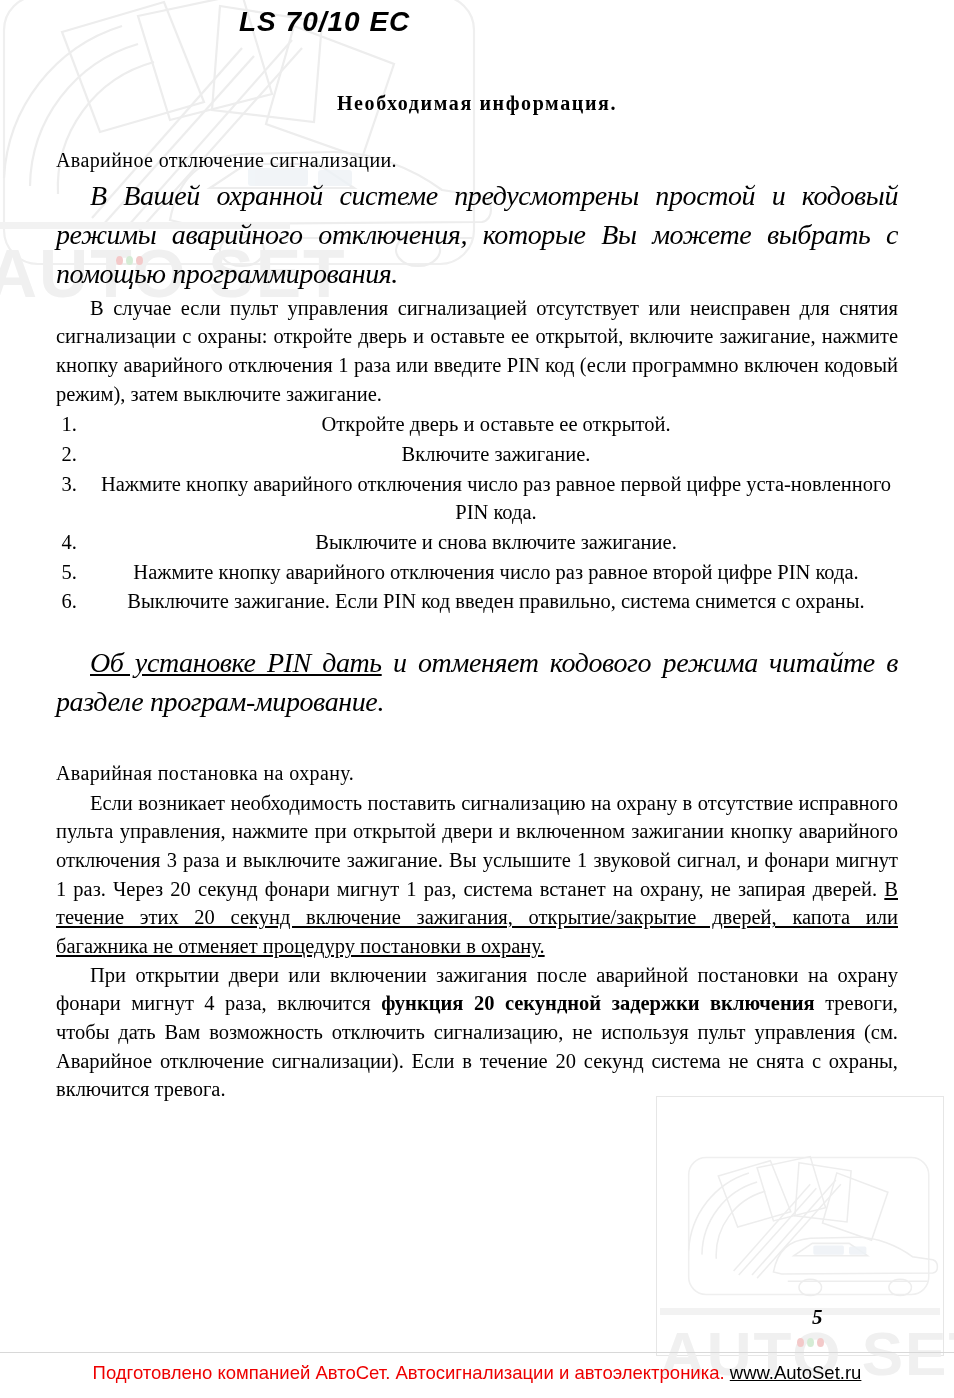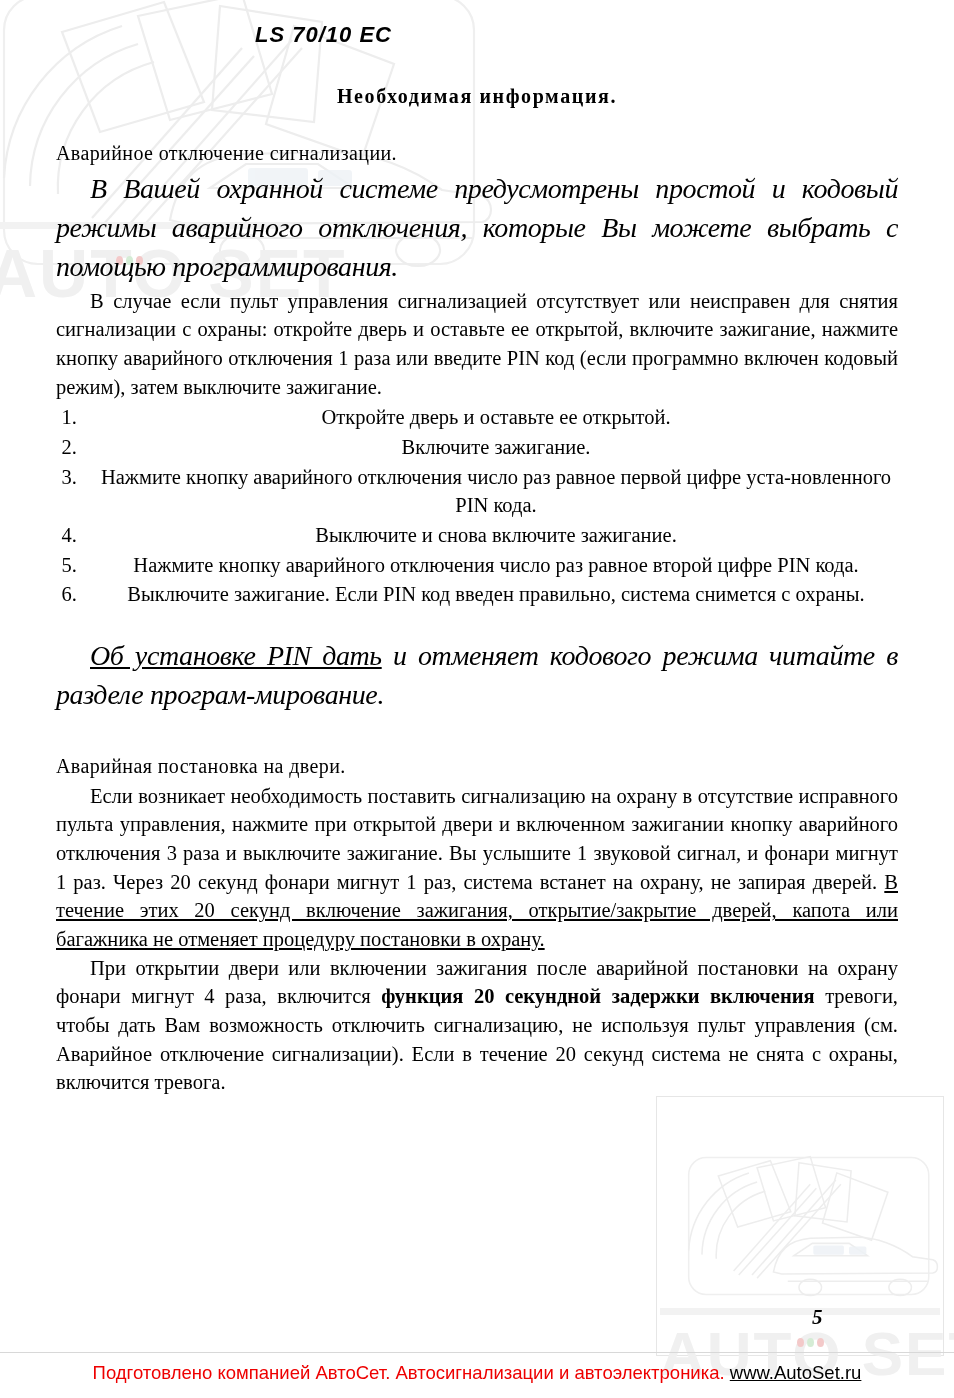--- a/index.html
+++ b/index.html
@@ -53,36 +53,35 @@
   }
   .wm-bar {
     position: absolute;
     background: #f2f2f2;
     height: 7px;
   }
 
   
   .doc-title {
     position: absolute;
-    left: 255px;
+    left: 239px;
     top: 6px;
     font-family: "Liberation Sans", "DejaVu Sans", sans-serif;
     font-weight: bold;
     font-style: italic;
-    font-size: 22px;
+    font-size: 28px;
     letter-spacing: 1px;
     white-space: nowrap;
-    margin-top: 16px;
   }
 
   
   .content {
     position: absolute;
     left: 56px;
-    top: 75px;
+    top: 82px;
     width: 842px;
   }
   .section-title {
     text-align: center;
     font-weight: bold;
     font-size: 20px;
     letter-spacing: 1.6px;
     margin: 10px 0 34px 0;
   }
   h3.sub-head {
@@ -235,21 +234,21 @@
     </ol>
 
     <div class="gap-m"></div>
 
     <p class="para italic">
       <span class="u">Об установке PIN дать</span><span> и отменяет кодового режима читайте в разделе програм-мирование.</span>
     </p>
 
     <div class="gap-l"></div>
 
-    <h3 class="sub-head">Аварийная  постановка  на  двери.</h3>
+    <h3 class="sub-head">Аварийная  постановка  на  охрану.</h3>
 
     <p class="para">
       <span>Если возникает необходимость поставить сигнализацию на охрану в отсутствие исправного пульта управления,  нажмите при открытой двери и включенном  зажигании кнопку аварийного отключения 3 раза и выключите зажигание.  Вы услышите 1 звуковой сигнал, и фонари мигнут 1 раз. Через 20 секунд фонари мигнут 1 раз, система встанет на охрану, не запирая дверей. </span><span class="u">В течение этих 20 секунд включение зажигания,  открытие/закрытие дверей,  капота или багажника не  отменяет процедуру постановки  в  охрану.</span>
     </p>
 
     <p class="para">
       <span>При открытии двери или включении зажигания после аварийной постановки на охрану фонари мигнут 4 раза, включится </span><span class="b">функция 20 секундной задержки включения</span><span> тревоги, чтобы дать Вам возможность отключить сигнализацию, не используя пульт управления (см. Аварийное отключение сигнализации). Если в течение 20 секунд система не снята с охраны, включится тревога.</span>
     </p>
   </div>
 

